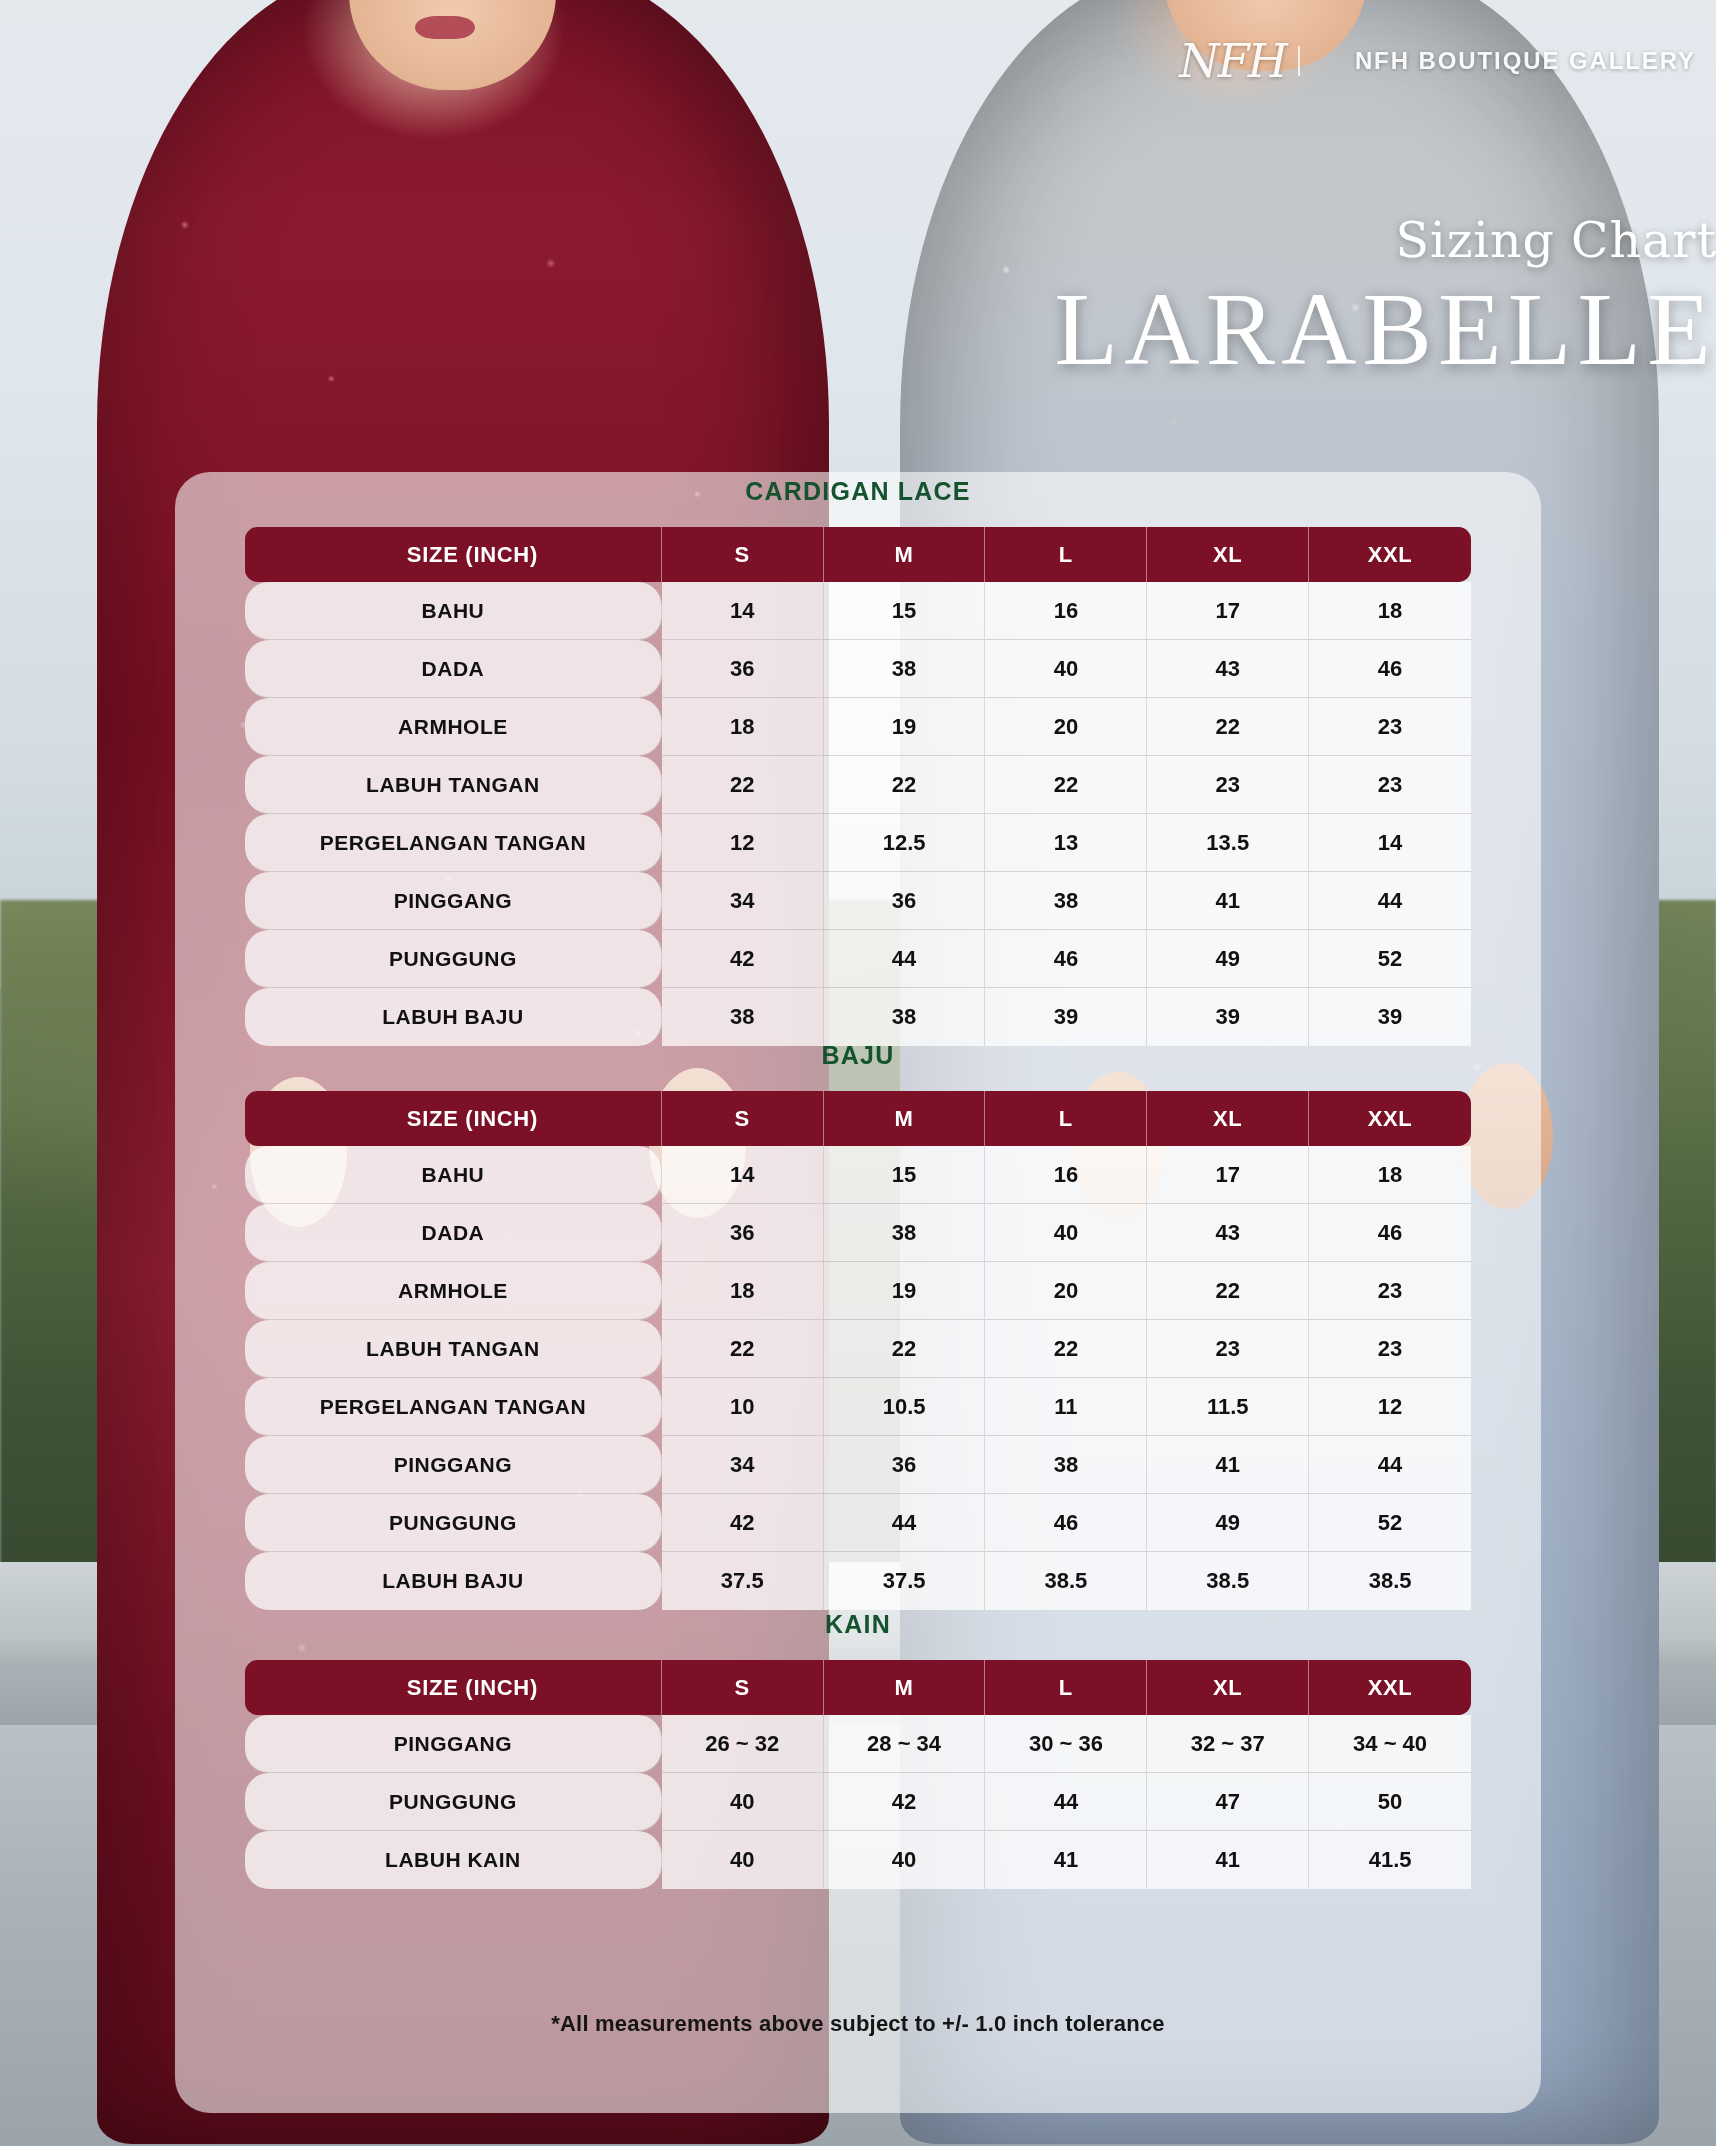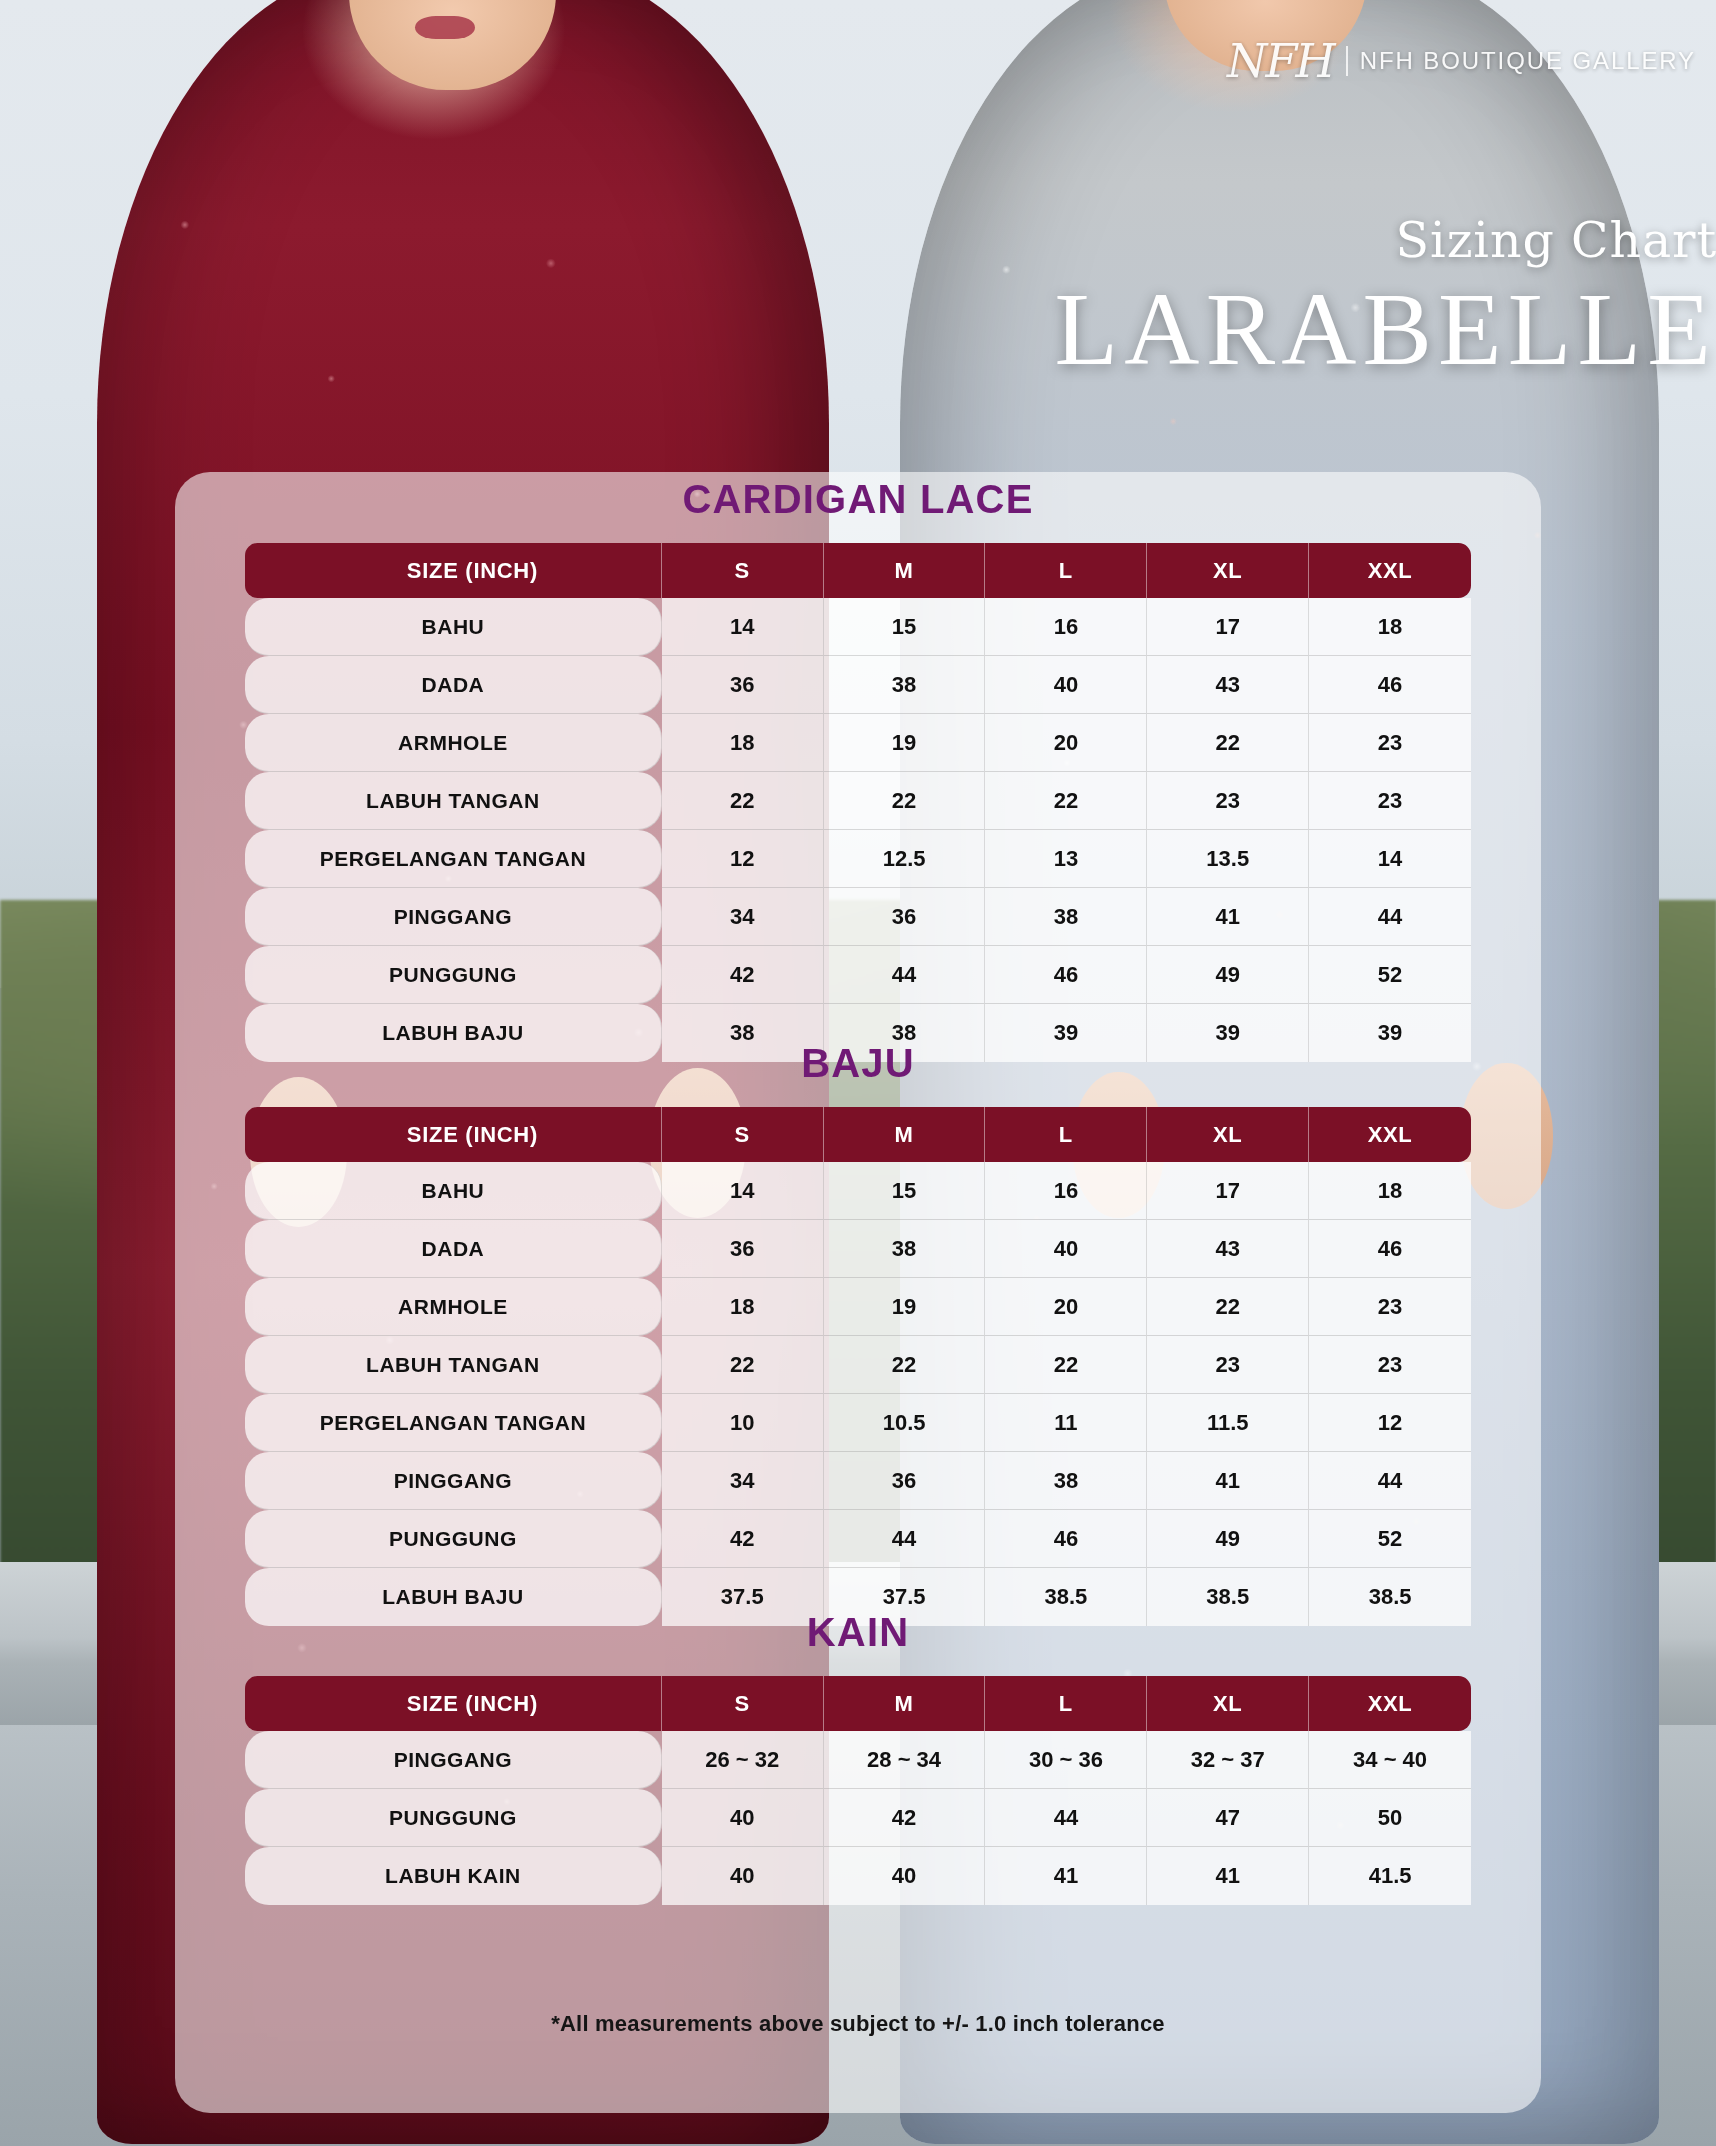--- a/index.html
+++ b/index.html
@@ -141,21 +141,21 @@
     z-index: 30;
   }
   .brand-mark {
     font-family: "DejaVu Serif", serif;
     font-style: italic;
     font-size: 46px;
     letter-spacing: -1.8px;
   }
   .brand-div { width: 1.8px; height: 30px; background: rgba(255,255,255,0.85); }
   .brand-name {
-    font-size: 24px; font-weight: normal; letter-spacing: 1.9px;
+    font-size: 24px; font-weight: bold; letter-spacing: 1.9px; margin-left: 43px;
   }
 
   
   .titles {
     position: absolute; left: 0; top: 212px; width: 1717px;
     text-align: right; z-index: 25; color: #fff;
   }
   .title-sizing {
     font-family: "DejaVu Serif", serif;
     font-size: 49px;
@@ -176,23 +176,23 @@
     position: absolute;
     left: 175px; top: 472px;
     width: 1366px; height: 1641px;
     background: rgba(255,255,255,0.58);
     border-radius: 35px;
     z-index: 20;
   }
 
   .section-title {
     text-align: center;
-    font-size: 40px;
+    font-size: 25px;
     font-weight: bold;
-    color: #701a75;
+    color: #14532d;
     letter-spacing: 1.2px;
     margin: 0;
   }
 
   table.size-table {
     border-collapse: separate;
     border-spacing: 0;
     width: 1226px;
     margin: 0 auto;
     table-layout: fixed;

